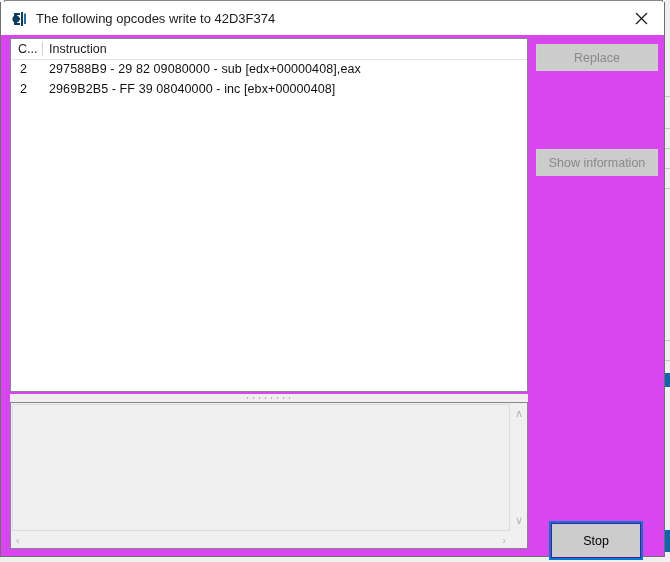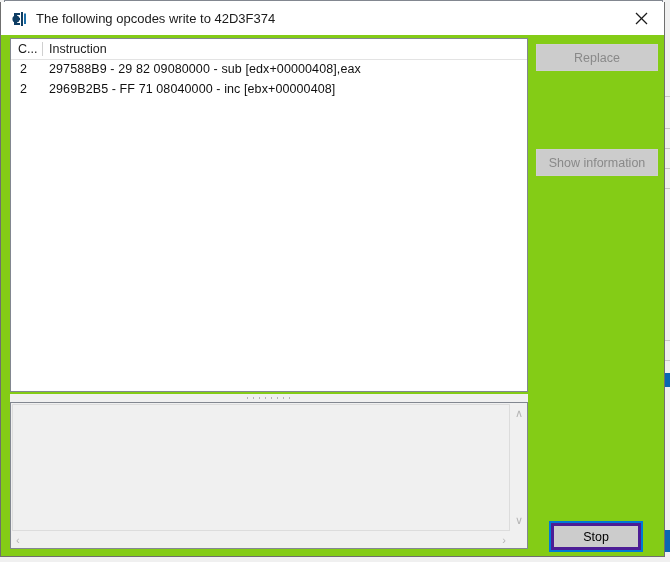--- a/index.html
+++ b/index.html
@@ -52,21 +52,21 @@
     position: absolute;
   }
 
   
   #dialog {
     position: absolute;
     left: 0;
     top: 2px;
     width: 665px;
     height: 555px;
-    background: #84cc16;
+    background: #d946ef;
     border: 1px solid #6f6f6f;
     border-top: none;
     box-sizing: border-box;
   }
   #titlebar {
     position: absolute;
     left: 0; top: 0;
     width: 100%;
     height: 33px;
     background: #ffffff;
@@ -263,23 +263,23 @@
   #sb-down  { left: 4px; bottom: 5px; }
   #sb-left  { left: 5px; top: 3px; }
   #sb-right { right: 5px; top: 3px; }
 
   
   #stop-btn {
     position: absolute;
     left: 550px;
     top: 521px;
     width: 90px;
-    height: 27px;
+    height: 35px;
     background: #cccccc;
-    border: 3px solid #4c1d95;
+    border: 1px solid #4c1d95;
     outline: 2px solid #0078d7;
     box-sizing: border-box;
     font-family: "Liberation Sans", sans-serif;
     font-size: 12.5px;
     color: #000000;
     display: flex;
     align-items: center;
     justify-content: center;
     cursor: pointer;
     padding: 0;
@@ -346,21 +346,21 @@
       <div id="col-divider"></div>
       <div class="col-head c1">Instruction</div>
     </div>
 
     <div class="list-row">
       <div class="cell c0">2</div>
       <div class="cell c1">297588B9 - 29 82 09080000  - sub [edx+00000408],eax</div>
     </div>
     <div class="list-row">
       <div class="cell c0">2</div>
-      <div class="cell c1">2969B2B5 - FF 71 08040000  - inc [ebx+00000408]</div>
+      <div class="cell c1">2969B2B5 - FF 39 08040000  - inc [ebx+00000408]</div>
     </div>
   </div>
 
   <div id="button-panel">
     <button id="btn-replace" class="side-btn" disabled="">Replace</button>
     <button id="btn-moreinfo" class="side-btn" disabled="">Show information</button>
   </div>
 
   <div id="splitter">
     <div id="splitter-grip"></div>

